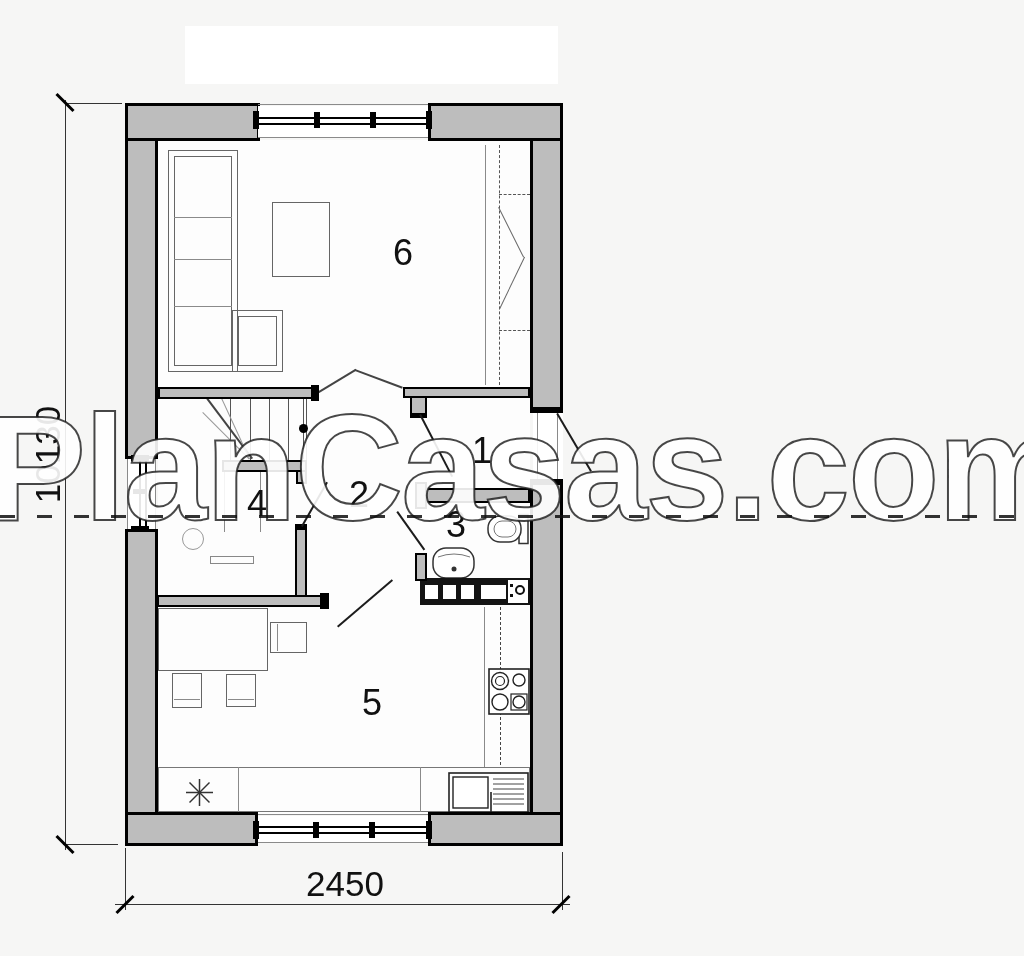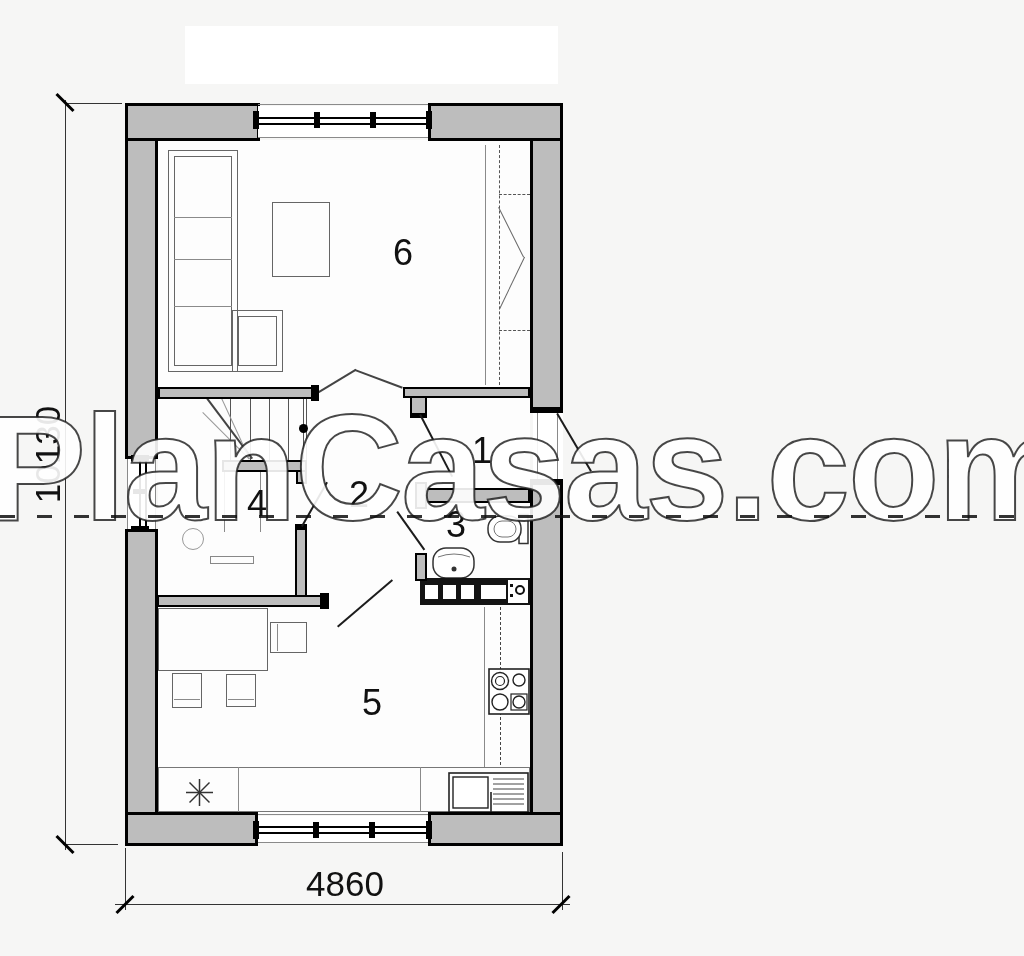--- a/index.html
+++ b/index.html
@@ -239,18 +239,18 @@
   <div class="dim" style="left:63px;top:844px;width:55px;height:1px;"></div>
   <div class="tick" style="left:53px;top:101px;transform:rotate(45deg);"></div>
   <div class="tick" style="left:53px;top:843px;transform:rotate(45deg);"></div>
   <div class="dimtxt" style="left:-13px;top:437px;width:120px;transform:rotate(-90deg);">10130</div>
 
   <div class="dim" style="left:115px;top:904px;width:455px;height:1px;"></div>
   <div class="dim" style="left:125px;top:848px;width:1px;height:62px;"></div>
   <div class="dim" style="left:562px;top:852px;width:1px;height:58px;"></div>
   <div class="tick" style="left:113px;top:903px;transform:rotate(-45deg);"></div>
   <div class="tick" style="left:549px;top:903px;transform:rotate(-45deg);"></div>
-  <div class="dimtxt" style="left:290px;top:866px;width:110px;">4860</div>
+  <div class="dimtxt" style="left:290px;top:866px;width:110px;">2450</div>
 
   <div id="watermark">PlanCasas.com</div>
   <div id="wm-dashes"></div>
 
 </div>
 
 </body></html>

